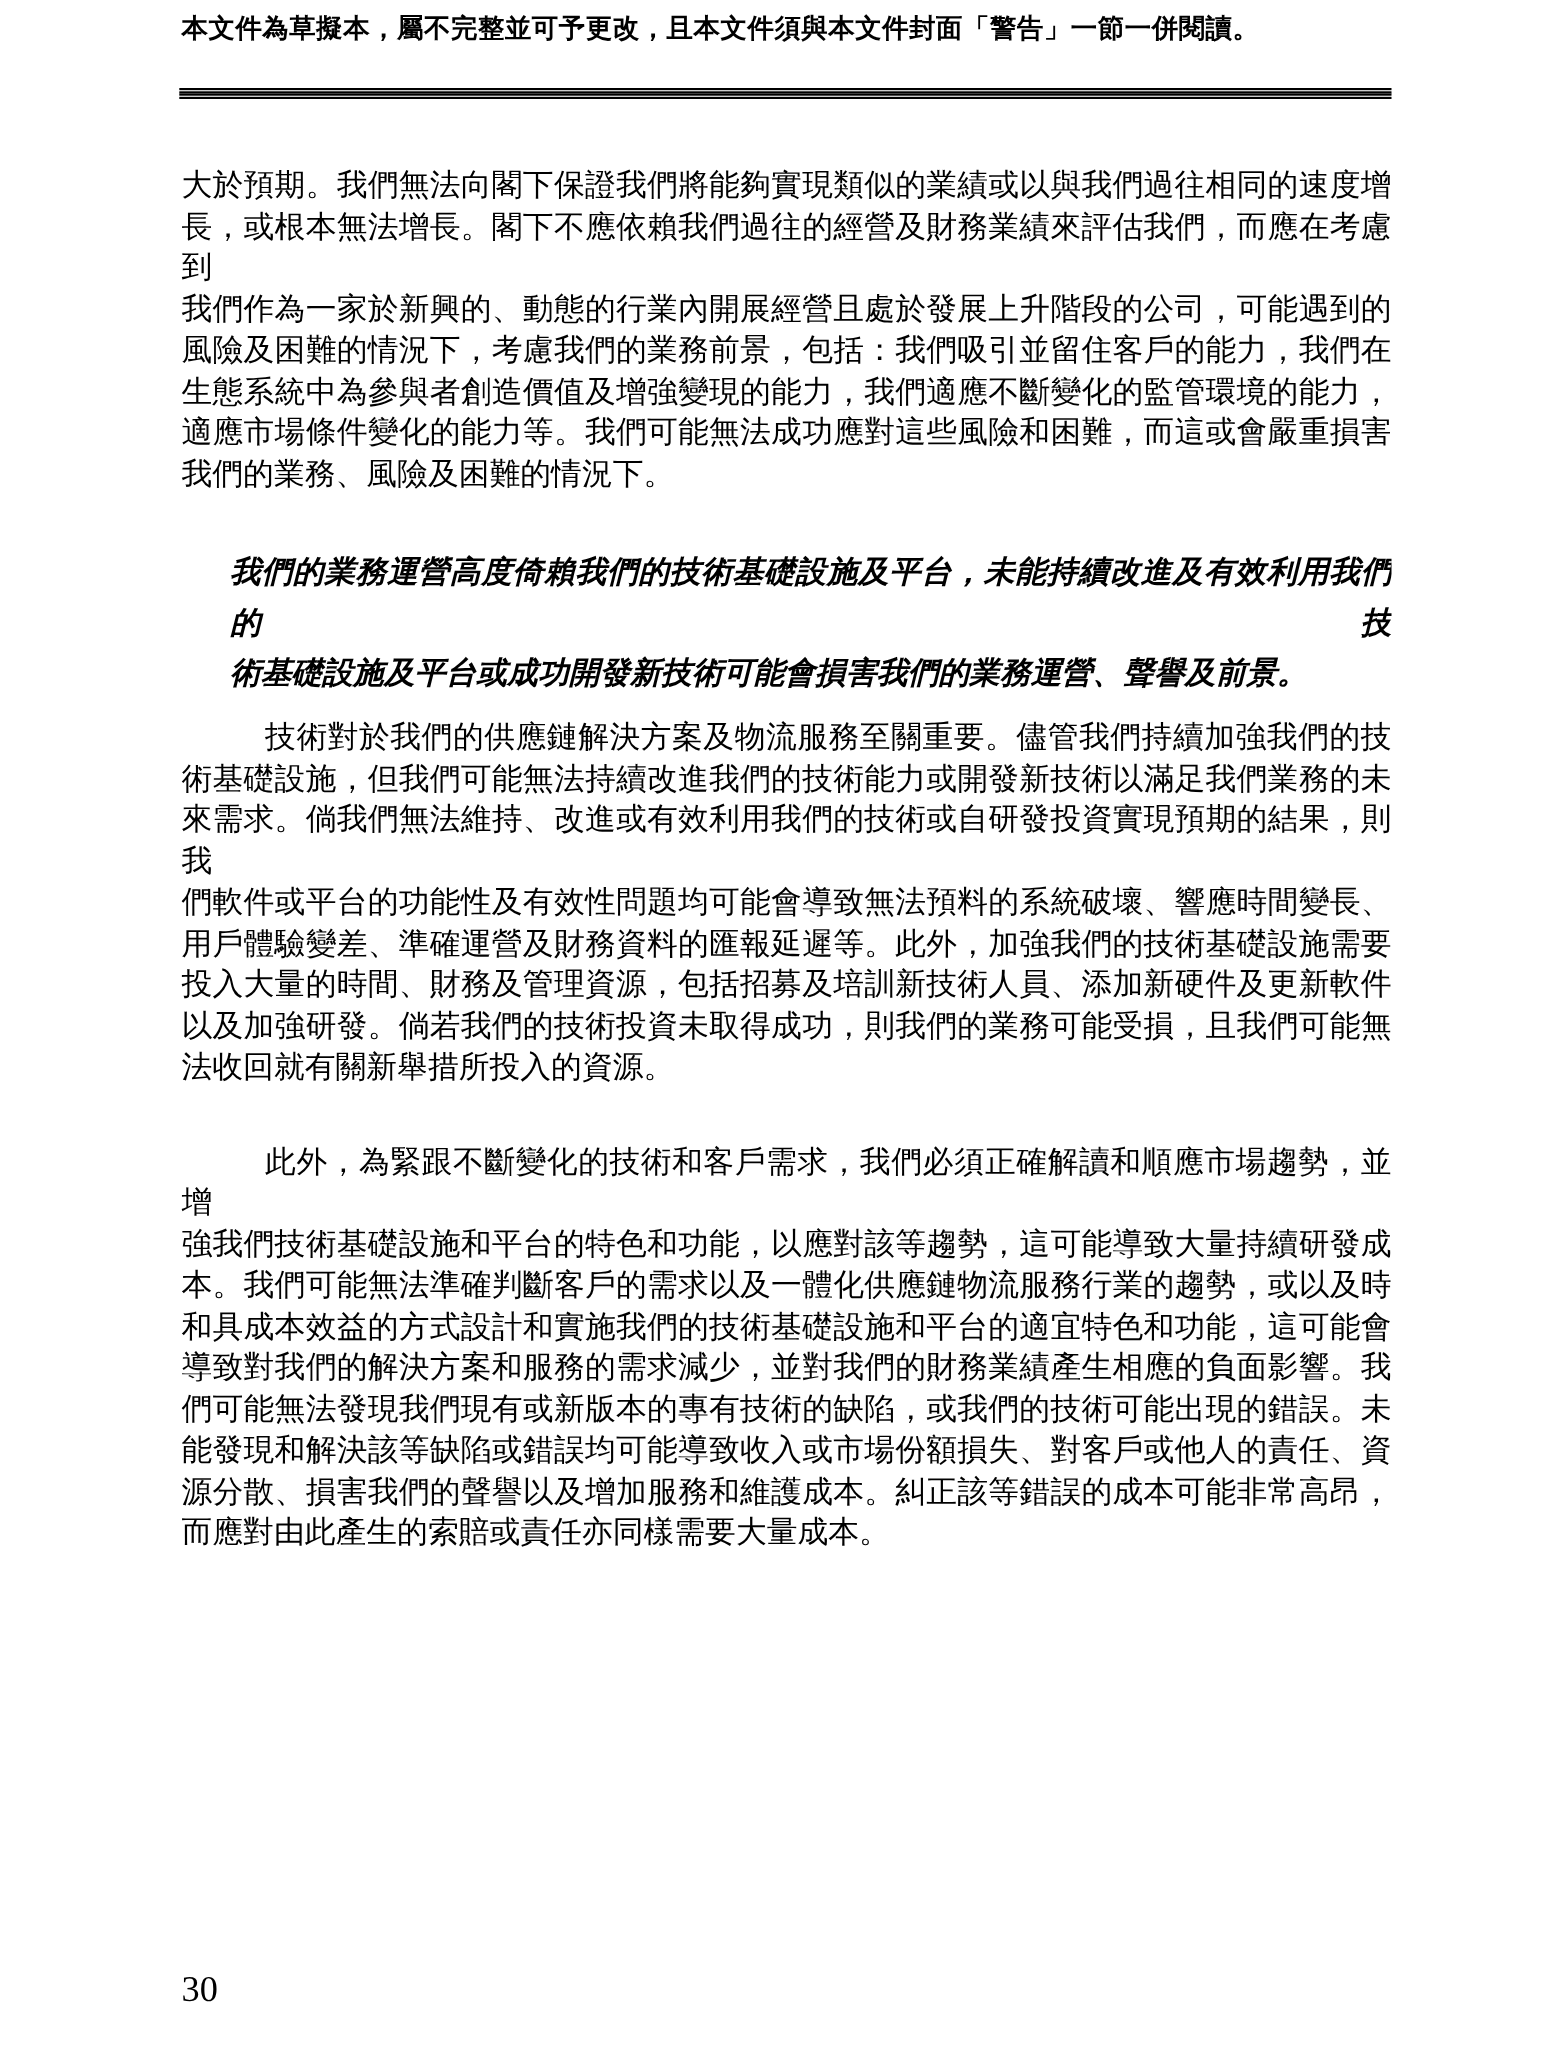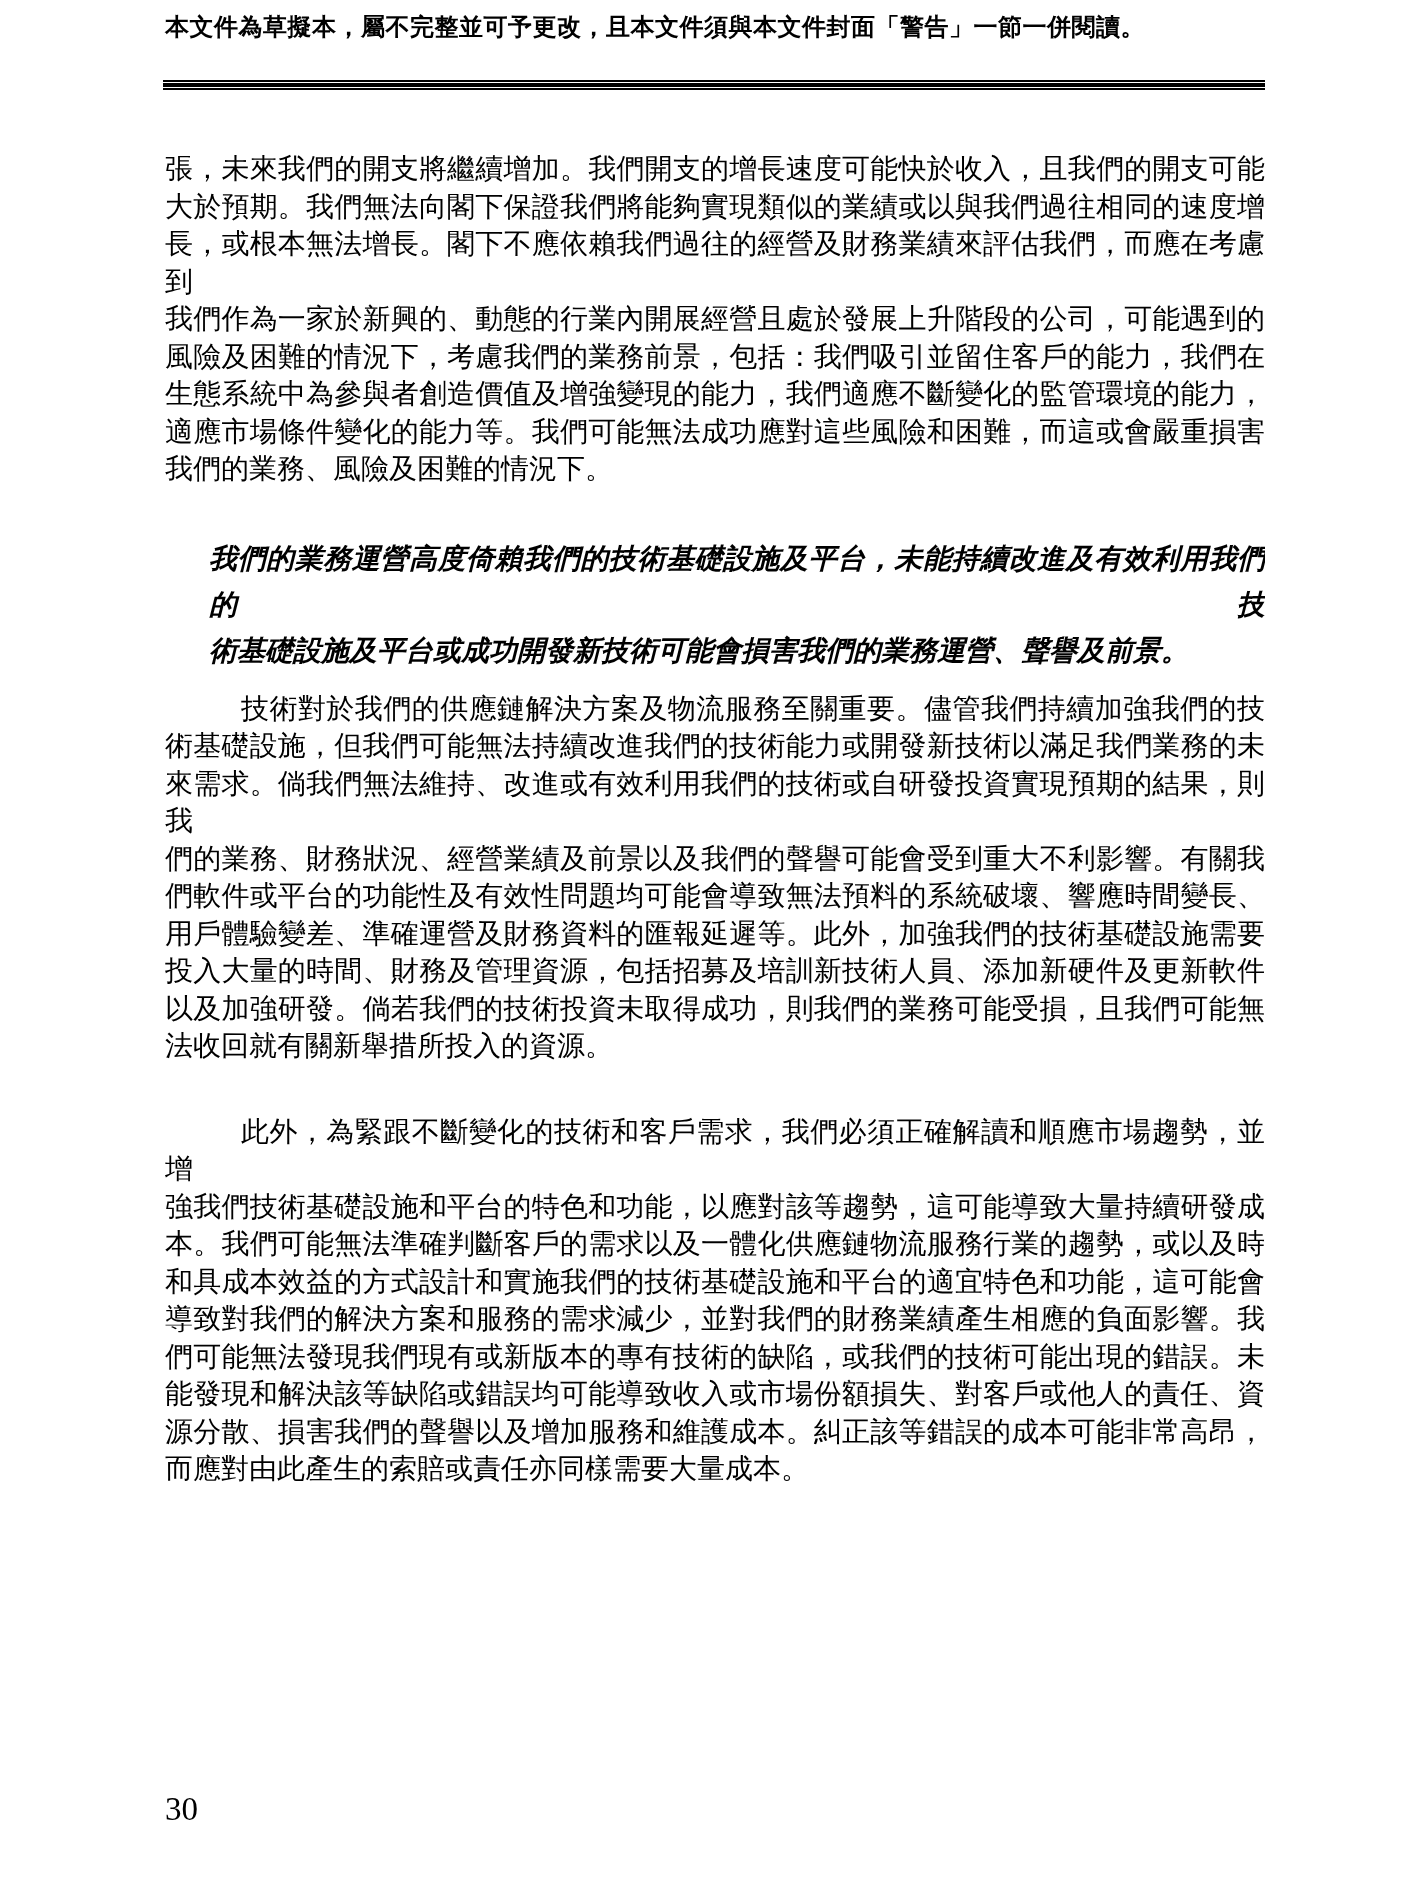--- a/index.html
+++ b/index.html
@@ -102,40 +102,38 @@
 
   <div class="disclaimer">本文件為草擬本，屬不完整並可予更改，且本文件須與本文件封面「警告」一節一併閱讀。</div>
 
   <div class="header-box">
     <div class="rule"></div>
     <div class="rule"></div>
   </div>
 
   <div class="body-col">
     <div class="para">
-        <div class="line">張，未來我們的開支將繼續增加。我們開支的增長速度可能快於收入，且我們的開支可能</div>
         <div class="line">大於預期。我們無法向閣下保證我們將能夠實現類似的業績或以與我們過往相同的速度增</div>
         <div class="line">長，或根本無法增長。閣下不應依賴我們過往的經營及財務業績來評估我們，而應在考慮到</div>
         <div class="line">我們作為一家於新興的、動態的行業內開展經營且處於發展上升階段的公司，可能遇到的</div>
         <div class="line">風險及困難的情況下，考慮我們的業務前景，包括：我們吸引並留住客戶的能力，我們在</div>
         <div class="line">生態系統中為參與者創造價值及增強變現的能力，我們適應不斷變化的監管環境的能力，</div>
         <div class="line">適應市場條件變化的能力等。我們可能無法成功應對這些風險和困難，而這或會嚴重損害</div>
         <div class="line last">我們的業務、風險及困難的情況下。</div>
       </div>
 
     <div class="para heading gap-heading">
         <div class="line">我們的業務運營高度倚賴我們的技術基礎設施及平台，未能持續改進及有效利用我們的技</div>
         <div class="line last">術基礎設施及平台或成功開發新技術可能會損害我們的業務運營、聲譽及前景。</div>
       </div>
 
     <div class="para indent-first gap-after-heading">
         <div class="line">技術對於我們的供應鏈解決方案及物流服務至關重要。儘管我們持續加強我們的技</div>
         <div class="line">術基礎設施，但我們可能無法持續改進我們的技術能力或開發新技術以滿足我們業務的未</div>
         <div class="line">來需求。倘我們無法維持、改進或有效利用我們的技術或自研發投資實現預期的結果，則我</div>
-        <div class="line">們的業務、財務狀況、經營業績及前景以及我們的聲譽可能會受到重大不利影響。有關我</div>
         <div class="line">們軟件或平台的功能性及有效性問題均可能會導致無法預料的系統破壞、響應時間變長、</div>
         <div class="line">用戶體驗變差、準確運營及財務資料的匯報延遲等。此外，加強我們的技術基礎設施需要</div>
         <div class="line">投入大量的時間、財務及管理資源，包括招募及培訓新技術人員、添加新硬件及更新軟件</div>
         <div class="line">以及加強研發。倘若我們的技術投資未取得成功，則我們的業務可能受損，且我們可能無</div>
         <div class="line last">法收回就有關新舉措所投入的資源。</div>
       </div>
 
     <div class="para indent-first gap-para">
         <div class="line">此外，為緊跟不斷變化的技術和客戶需求，我們必須正確解讀和順應市場趨勢，並增</div>
         <div class="line">強我們技術基礎設施和平台的特色和功能，以應對該等趨勢，這可能導致大量持續研發成</div>

